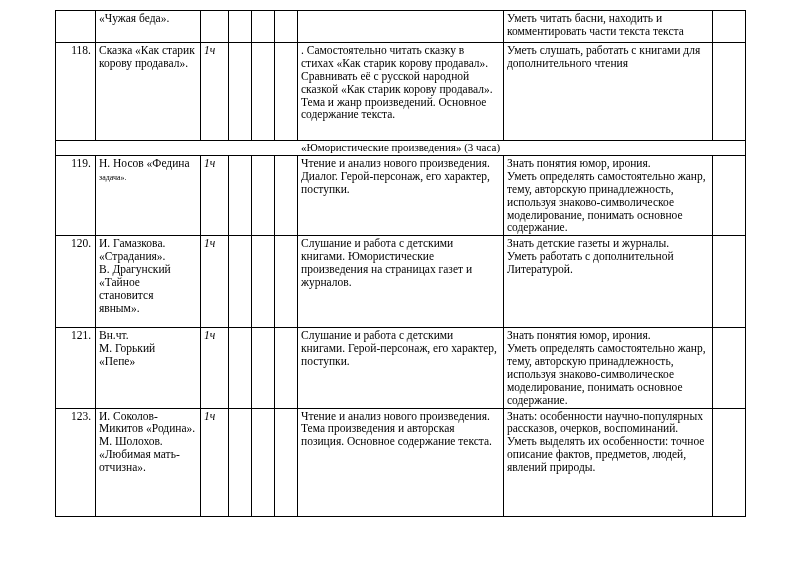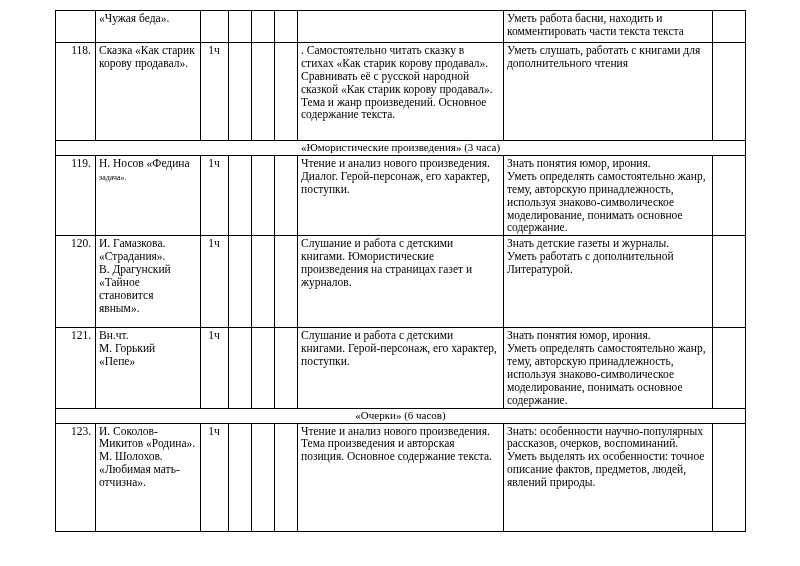--- a/index.html
+++ b/index.html
@@ -21,21 +21,21 @@
     border: 1px solid #000000;
     vertical-align: top;
     padding: 1px 4px 1px 3px;
     font-size: 11.5px;
     line-height: 1.12;
     white-space: pre-line;
     overflow: hidden;
     word-wrap: break-word;
   }
   td.num   { text-align: right; }
-  td.hours { text-align: center; font-size: 11px; }
+  td.hours { font-size: 11px; font-style: italic; }
   td.topic { font-size: 12px; padding-left: 4px; }
   td.topic-sm { font-size: 8px; line-height: 1.25; padding-left: 4px; font-family: Liberation Serif, serif; }
   span.sm  { font-size: 8px; }
   tr.section td {
     text-align: center;
     font-size: 11px;
     padding: 0 2px;
     line-height: 1.1;
     white-space: normal;
   }
@@ -66,21 +66,21 @@
 
   <tbody>
       <tr class="r-partial">
     <td class="num"></td>
     <td class="topic-sm">«Чужая беда».</td>
     <td class="hours"></td>
     <td></td>
     <td></td>
     <td></td>
     <td></td>
-    <td>Уметь работа басни, находить и комментировать части текста текста</td>
+    <td>Уметь читать басни, находить и комментировать части текста текста</td>
     <td></td>
   </tr>
 
   <tr class="r-118">
     <td class="num">118.</td>
     <td class="topic-sm">Сказка «Как старик корову продавал».</td>
     <td class="hours">1ч</td>
     <td></td>
     <td></td>
     <td></td>
@@ -132,23 +132,20 @@
     <td></td>
     <td></td>
     <td></td>
     <td>Слушание и работа с детскими книгами. Герой-персонаж, его характер, поступки.</td>
     <td>Знать понятия юмор, ирония.
 Уметь определять самостоятельно жанр, тему, авторскую принадлежность, используя знаково-символическое моделирование, понимать основное содержание.</td>
     <td></td>
   </tr>
 
 
-  <tr class="r-sec section">
-    <td colspan="9">«Очерки» (6 часов)</td>
-  </tr>
 
   <tr class="r-123">
     <td class="num">123.</td>
     <td class="topic-sm">И. Соколов-Микитов «Родина».
 М. Шолохов.
 «Любимая мать-отчизна».</td>
     <td class="hours">1ч</td>
     <td></td>
     <td></td>
     <td></td>

